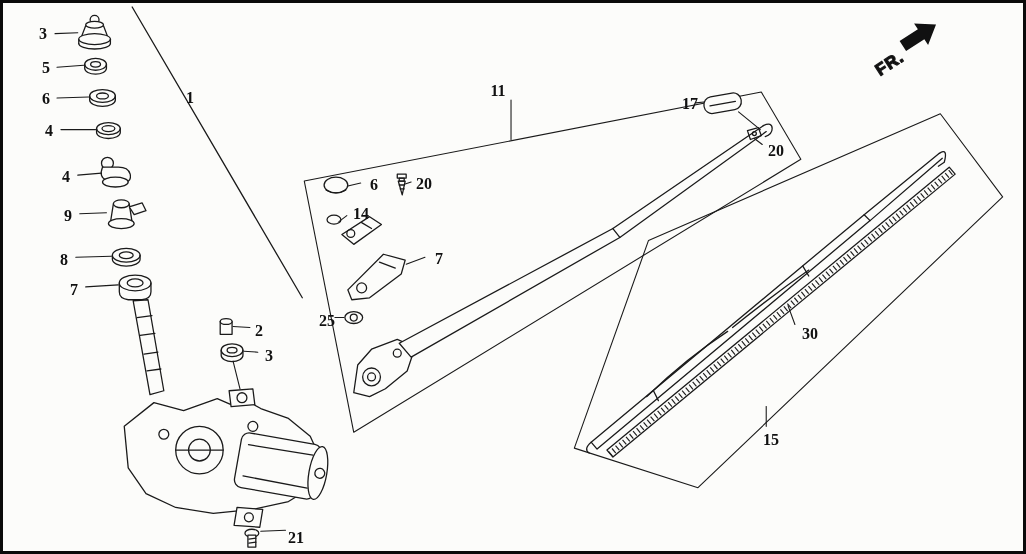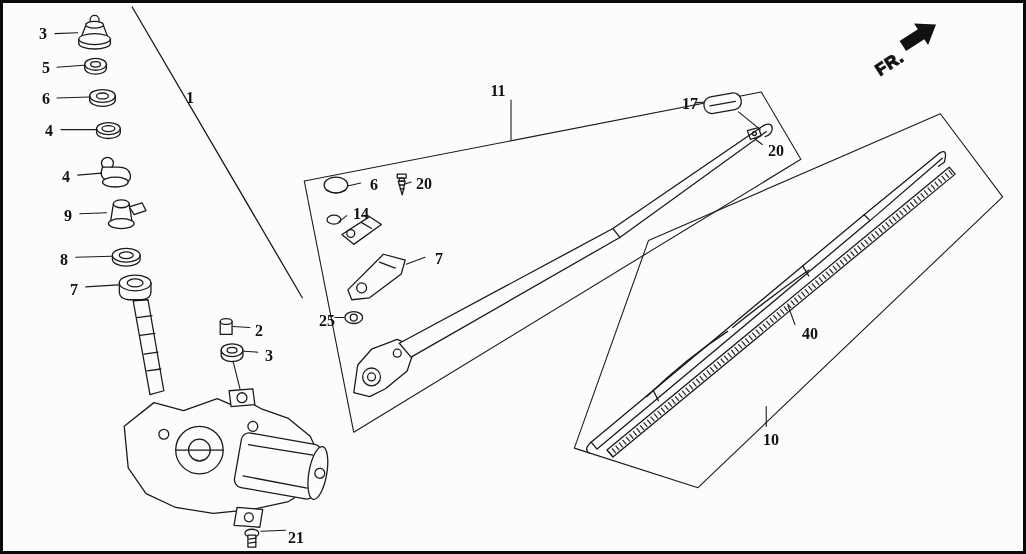--- a/index.html
+++ b/index.html
@@ -258,21 +258,21 @@
   <div class="callout" style="left:43px;top:96px">6</div>
   <div class="callout" style="left:71px;top:287px">7</div>
   <div class="callout" style="left:61px;top:257px">8</div>
   <div class="callout" style="left:65px;top:213px">9</div>
   <div class="callout" style="left:46px;top:128px">4</div>
   <div class="callout" style="left:495px;top:88px">11</div>
   <div class="callout" style="left:436px;top:256px">7</div>
   <div class="callout" style="left:371px;top:182px">6</div>
   <div class="callout" style="left:358px;top:211px">14</div>
   <div class="callout" style="left:266px;top:353px">3</div>
-  <div class="callout" style="left:768px;top:437px">10</div>
+  <div class="callout" style="left:768px;top:437px">15</div>
   <div class="callout" style="left:687px;top:101px">17</div>
   <div class="callout" style="left:421px;top:181px">20</div>
   <div class="callout" style="left:773px;top:148px">20</div>
-  <div class="callout" style="left:807px;top:331px">40</div>
+  <div class="callout" style="left:807px;top:331px">30</div>
   <div class="callout" style="left:293px;top:535px">21</div>
   <div class="callout" style="left:324px;top:318px">25</div>
 
 </div>
 
 </body></html>

